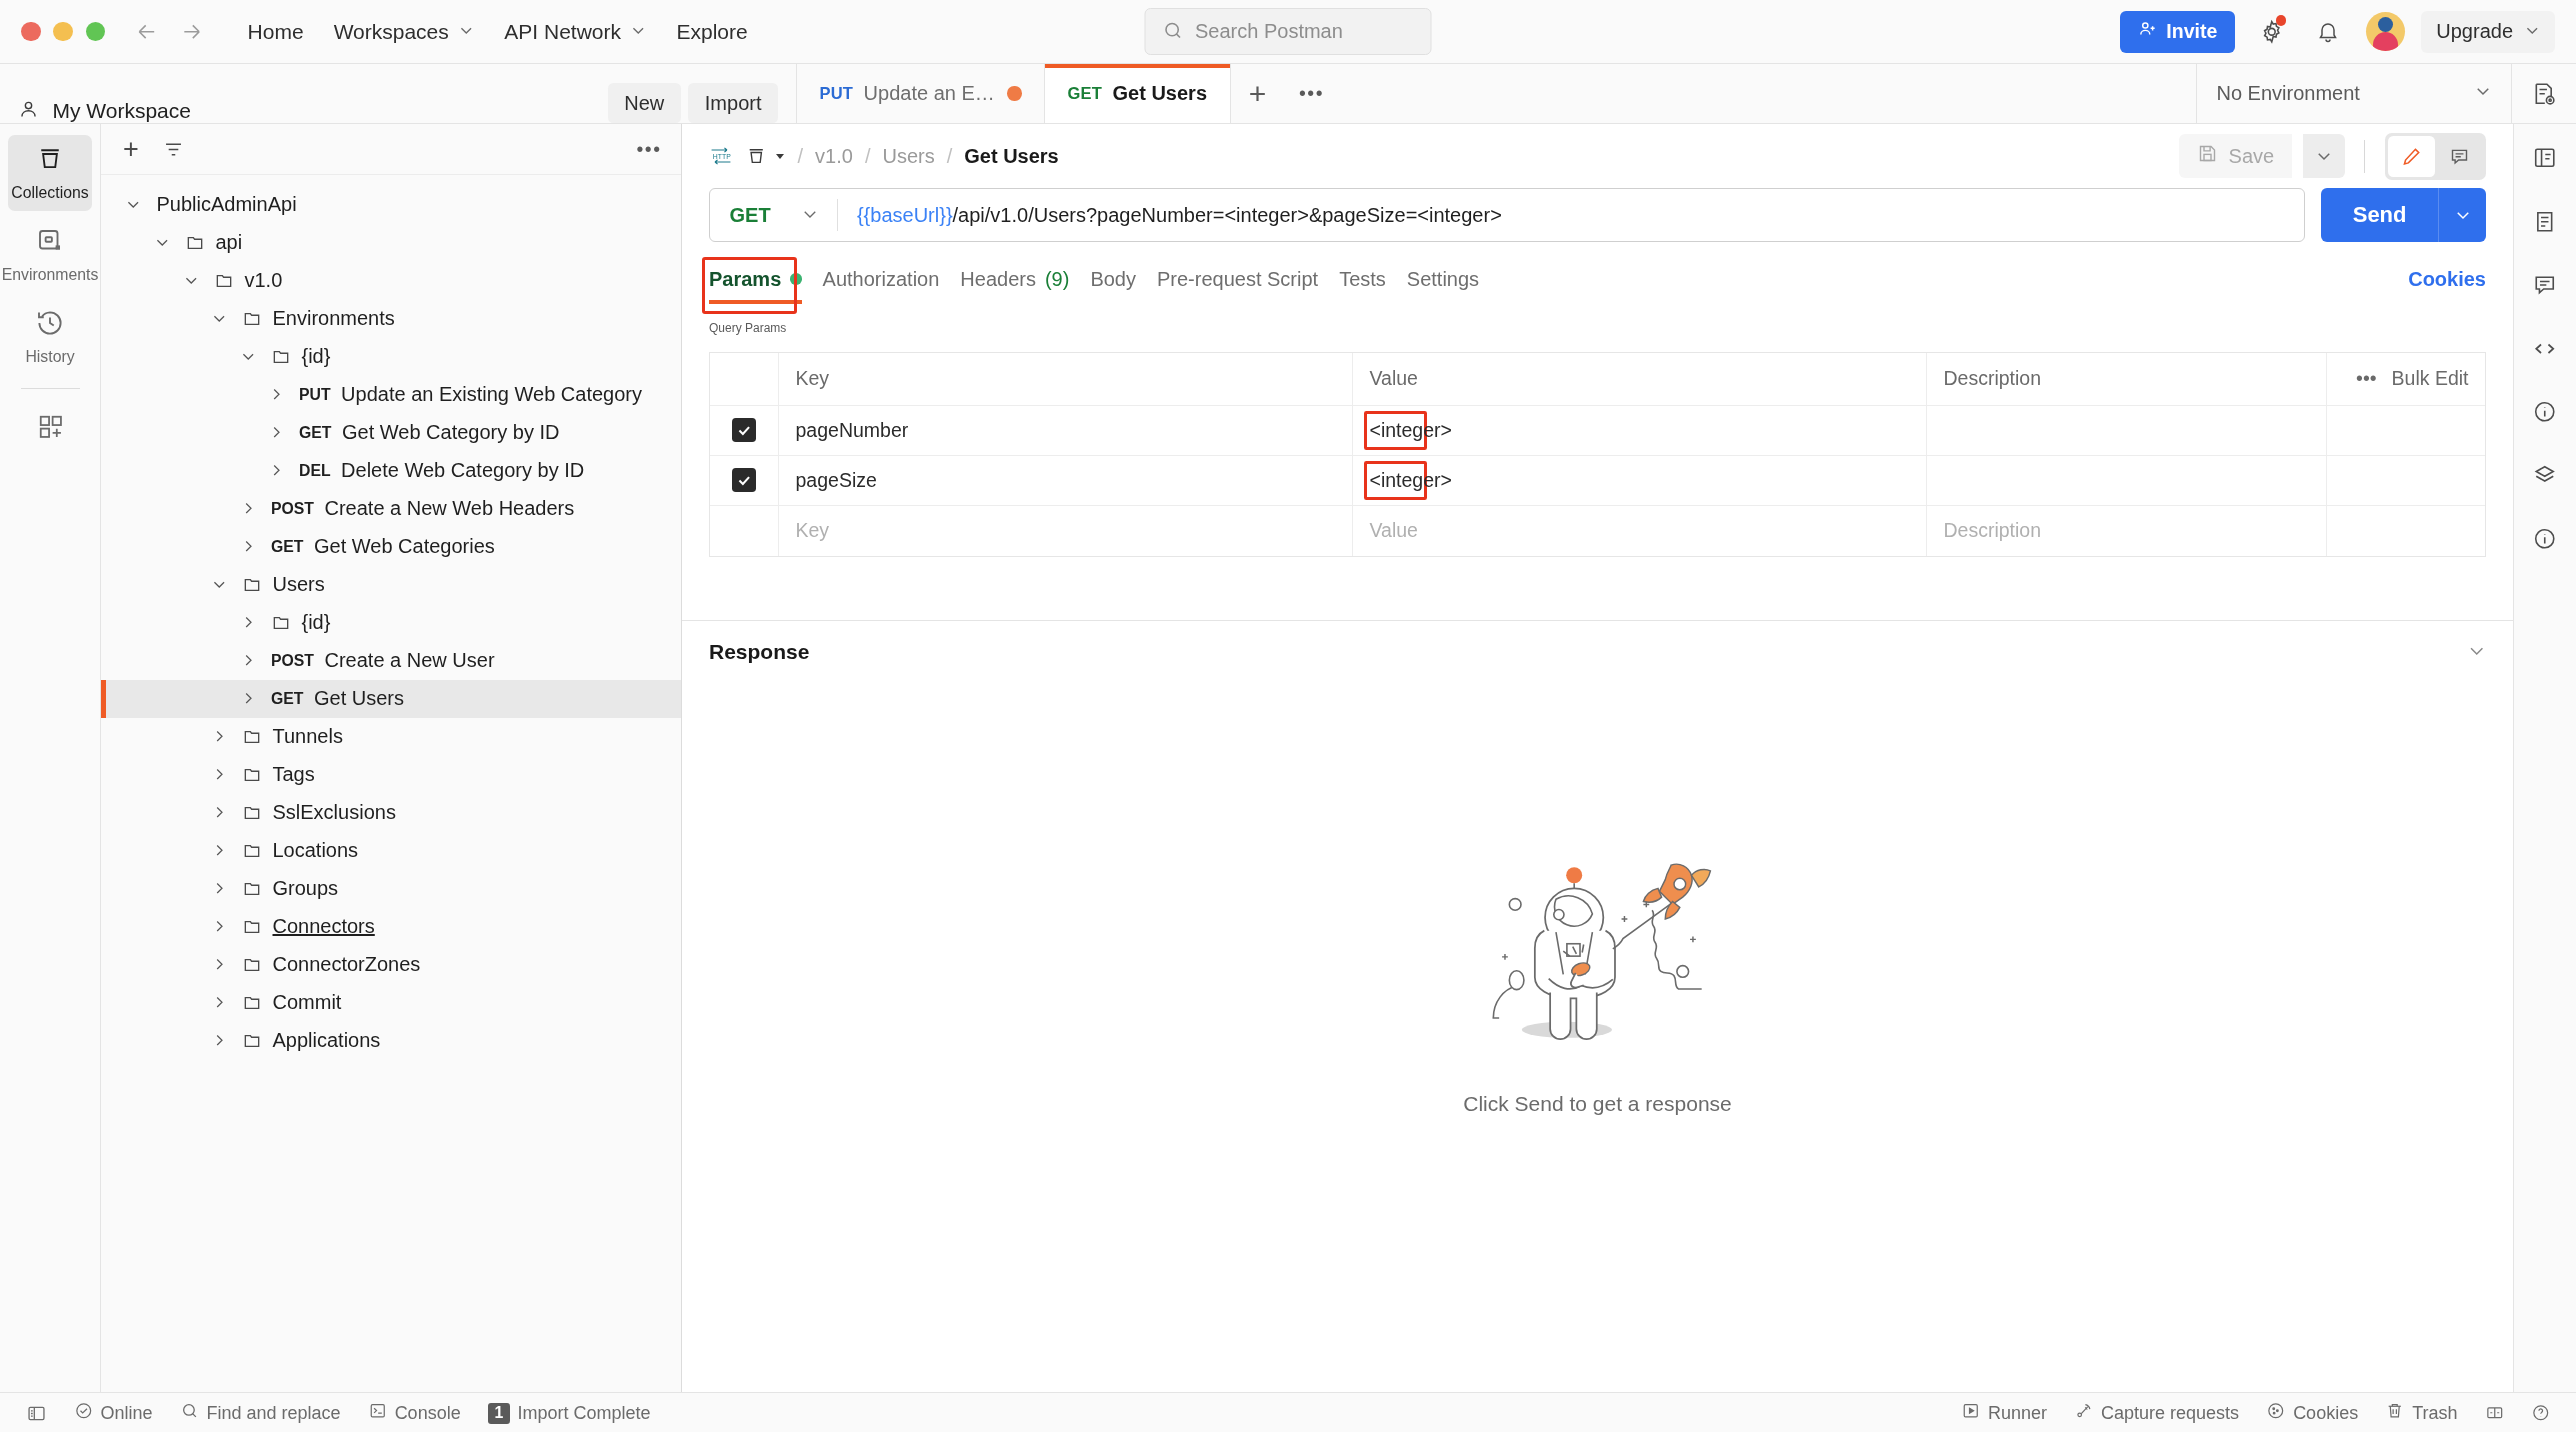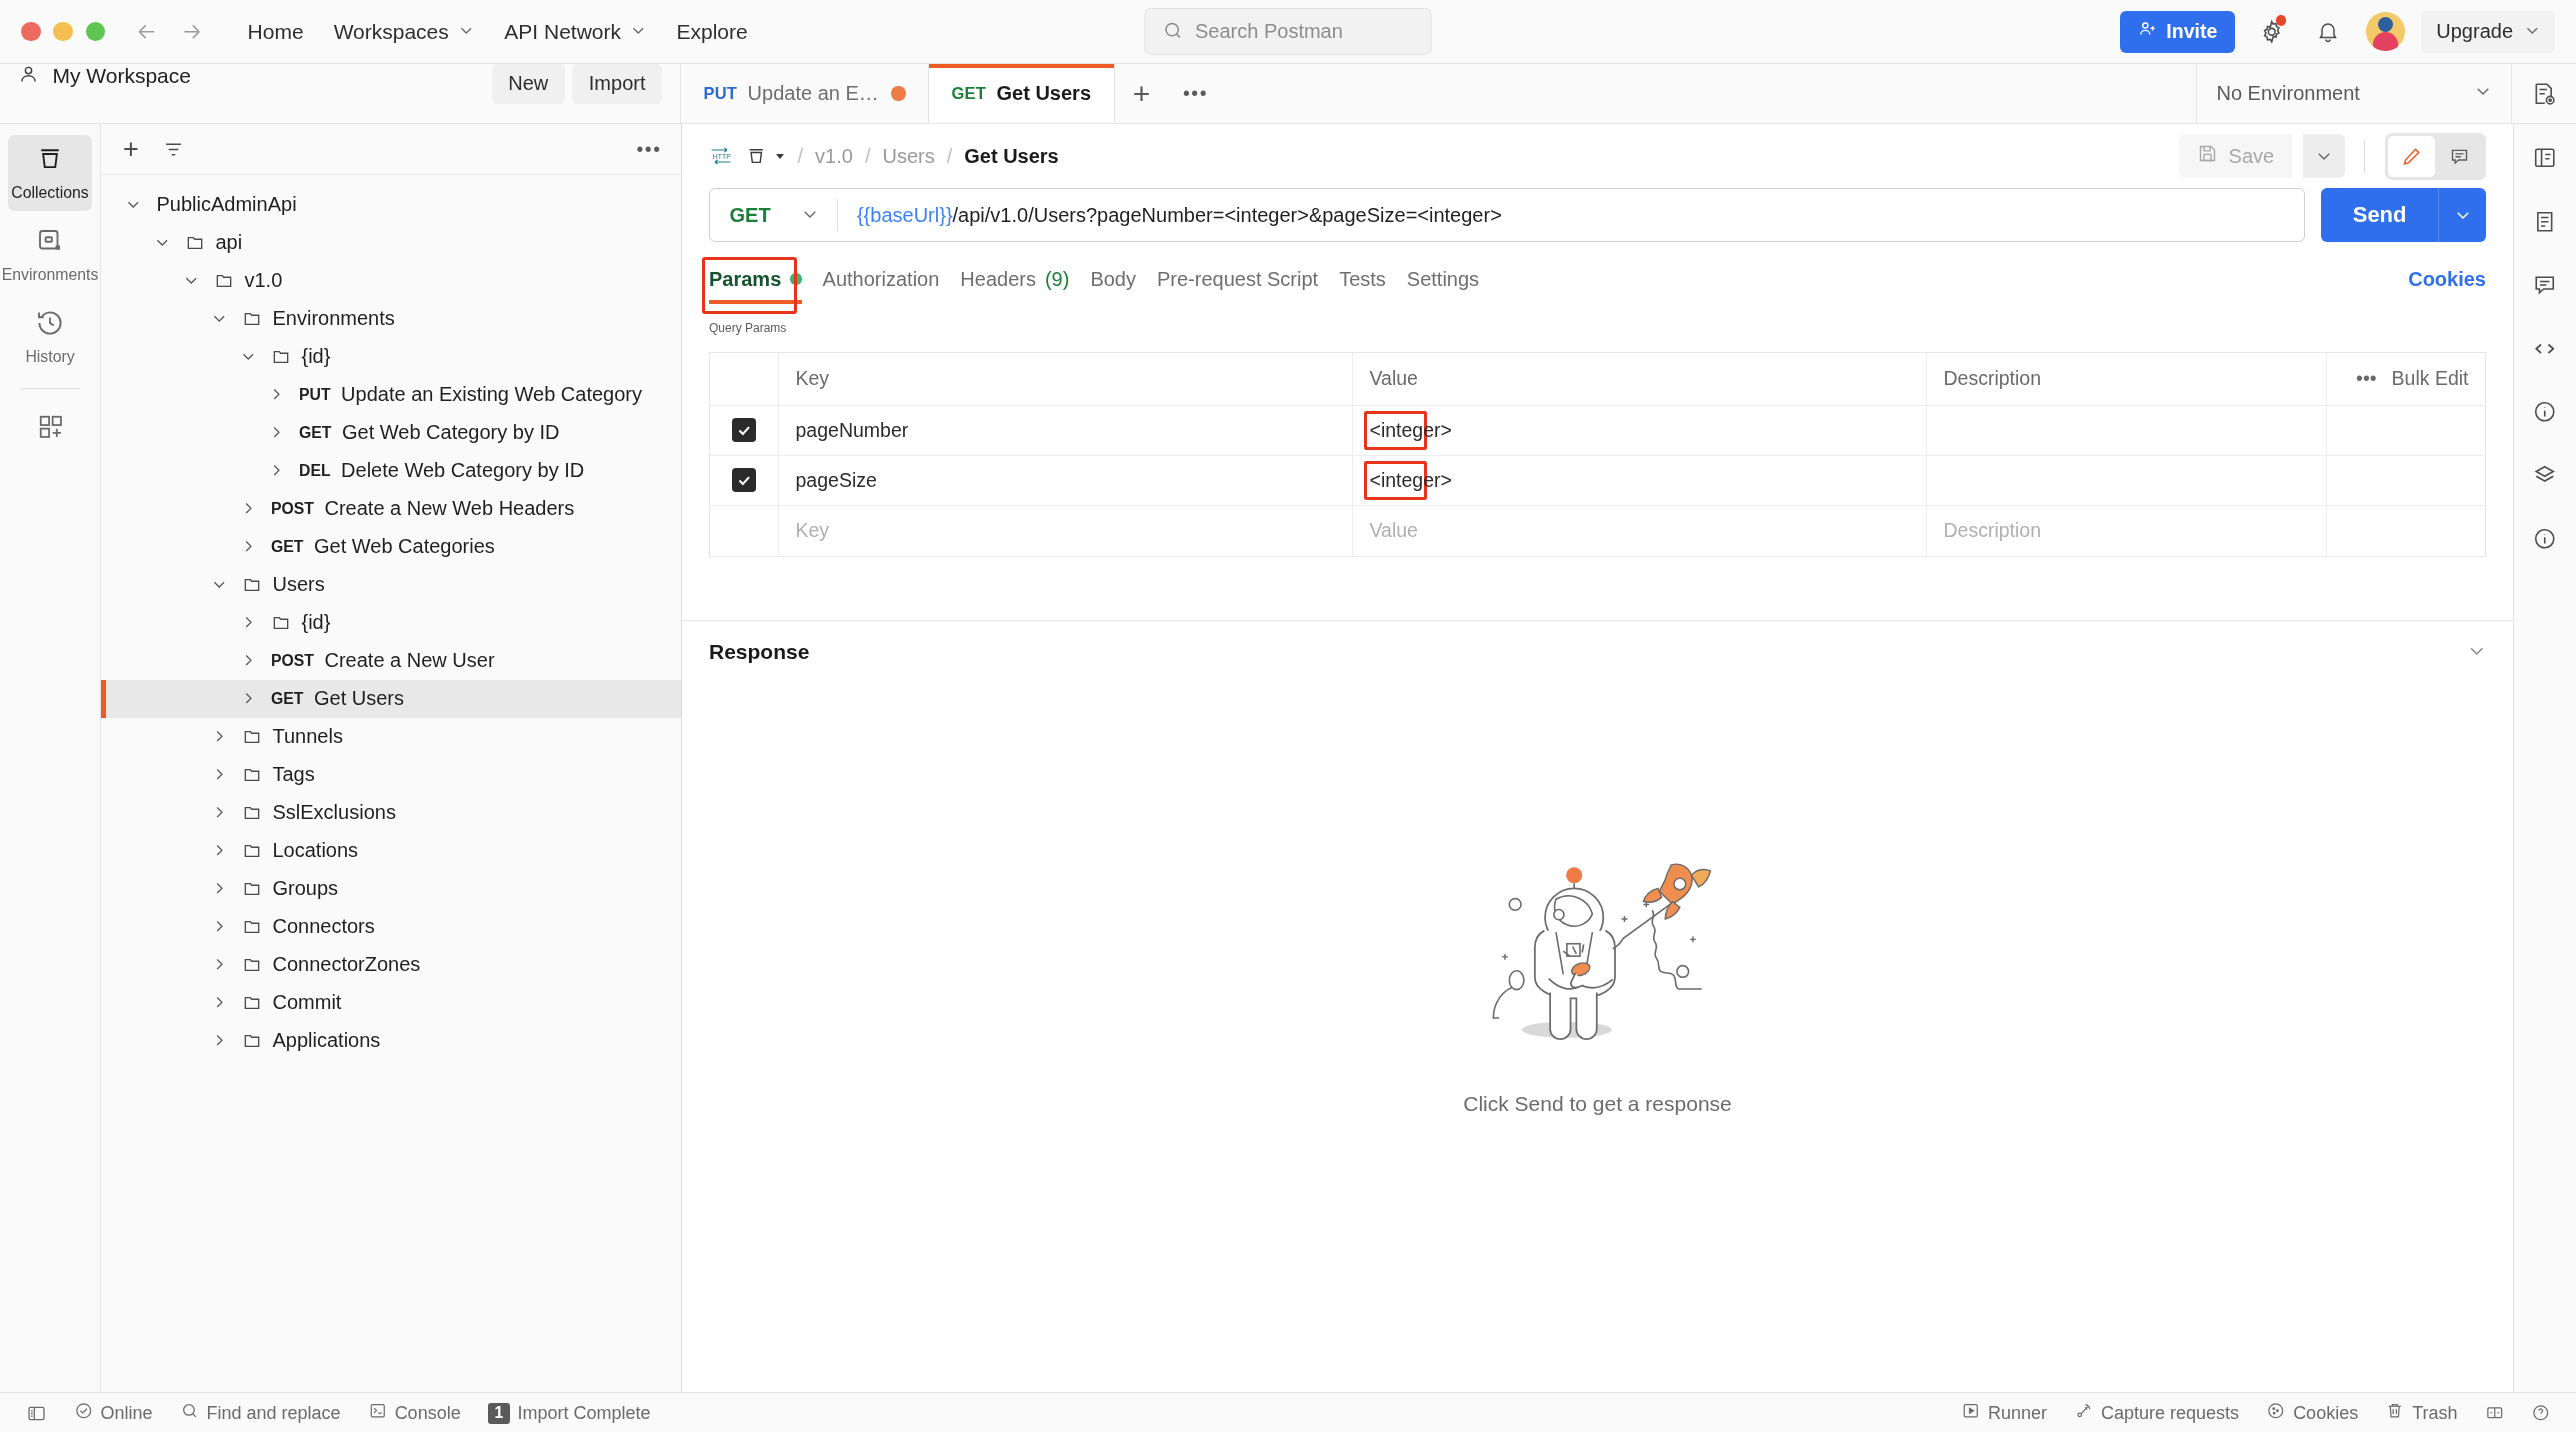--- a/index.html
+++ b/index.html
@@ -64,21 +64,21 @@
     background: #f2f2f2; border-radius: 6px; height: 42px; padding: 0 15px;
     display: flex; align-items: center; gap: 10.5px; font-size: 20px; color: #2e2e2e;
   }
 
   
   .wsbar {
     height: 60px; flex: 0 0 60px;
     background: #fafafa; border-bottom: 0.8px solid #e4e4e4;
     display: flex; align-items: stretch;
   }
-  .wsleft { width: 681px; display: flex; align-items: flex-start; padding: 0 18px; gap: 13.5px; border-right: 0.8px solid #e4e4e4; }
+  .wsleft { width: 797px; display: flex; align-items: flex-end; padding: 0 18px; gap: 13.5px; border-right: 0.8px solid #e4e4e4; }
   .ws-title { font-size: 21px; color: #212121; }
   .wsbtns { margin-left: auto; display: flex; gap: 7.5px; }
   .wsbtn { background: #f0f0f0; border-radius: 5.3px; padding: 8.3px 16.5px; font-size: 20px; color: #2e2e2e; }
 
   .tabstrip { flex: 1; display: flex; align-items: stretch; background: #fafafa; overflow: hidden; }
   .rtab {
     display: flex; align-items: center; gap: 10.5px;
     padding: 0 22.5px; border-right: 0.8px solid #e4e4e4;
     font-size: 20px; color: #6e6e6e; position: relative; background: #fafafa;
     max-width: 248px; white-space: nowrap;
@@ -642,21 +642,21 @@
                 <path d="M9 5l7 7-7 7"></path>
               </svg>
             </span>
             <span class="tfolder">
               <svg width="20" height="20" viewBox="0 0 24 24" fill="none" stroke="currentColor" stroke-width="1.6">
                 <path d="M4 5.5h6l1.5 2H20v11H4z"></path>
               </svg>
             </span>
             <span class="tlabel">Groups</span>
           </div>
-          <div class="trow" style="padding-left: 105px;">
+          <div class="trow" style="padding-left: 105px; text-decoration: underline;">
             <span class="tw">
               <svg width="16.5" height="16.5" viewBox="0 0 24 24" fill="none" stroke="currentColor" stroke-width="1.8">
                 <path d="M9 5l7 7-7 7"></path>
               </svg>
             </span>
             <span class="tfolder">
               <svg width="20" height="20" viewBox="0 0 24 24" fill="none" stroke="currentColor" stroke-width="1.6">
                 <path d="M4 5.5h6l1.5 2H20v11H4z"></path>
               </svg>
             </span>

